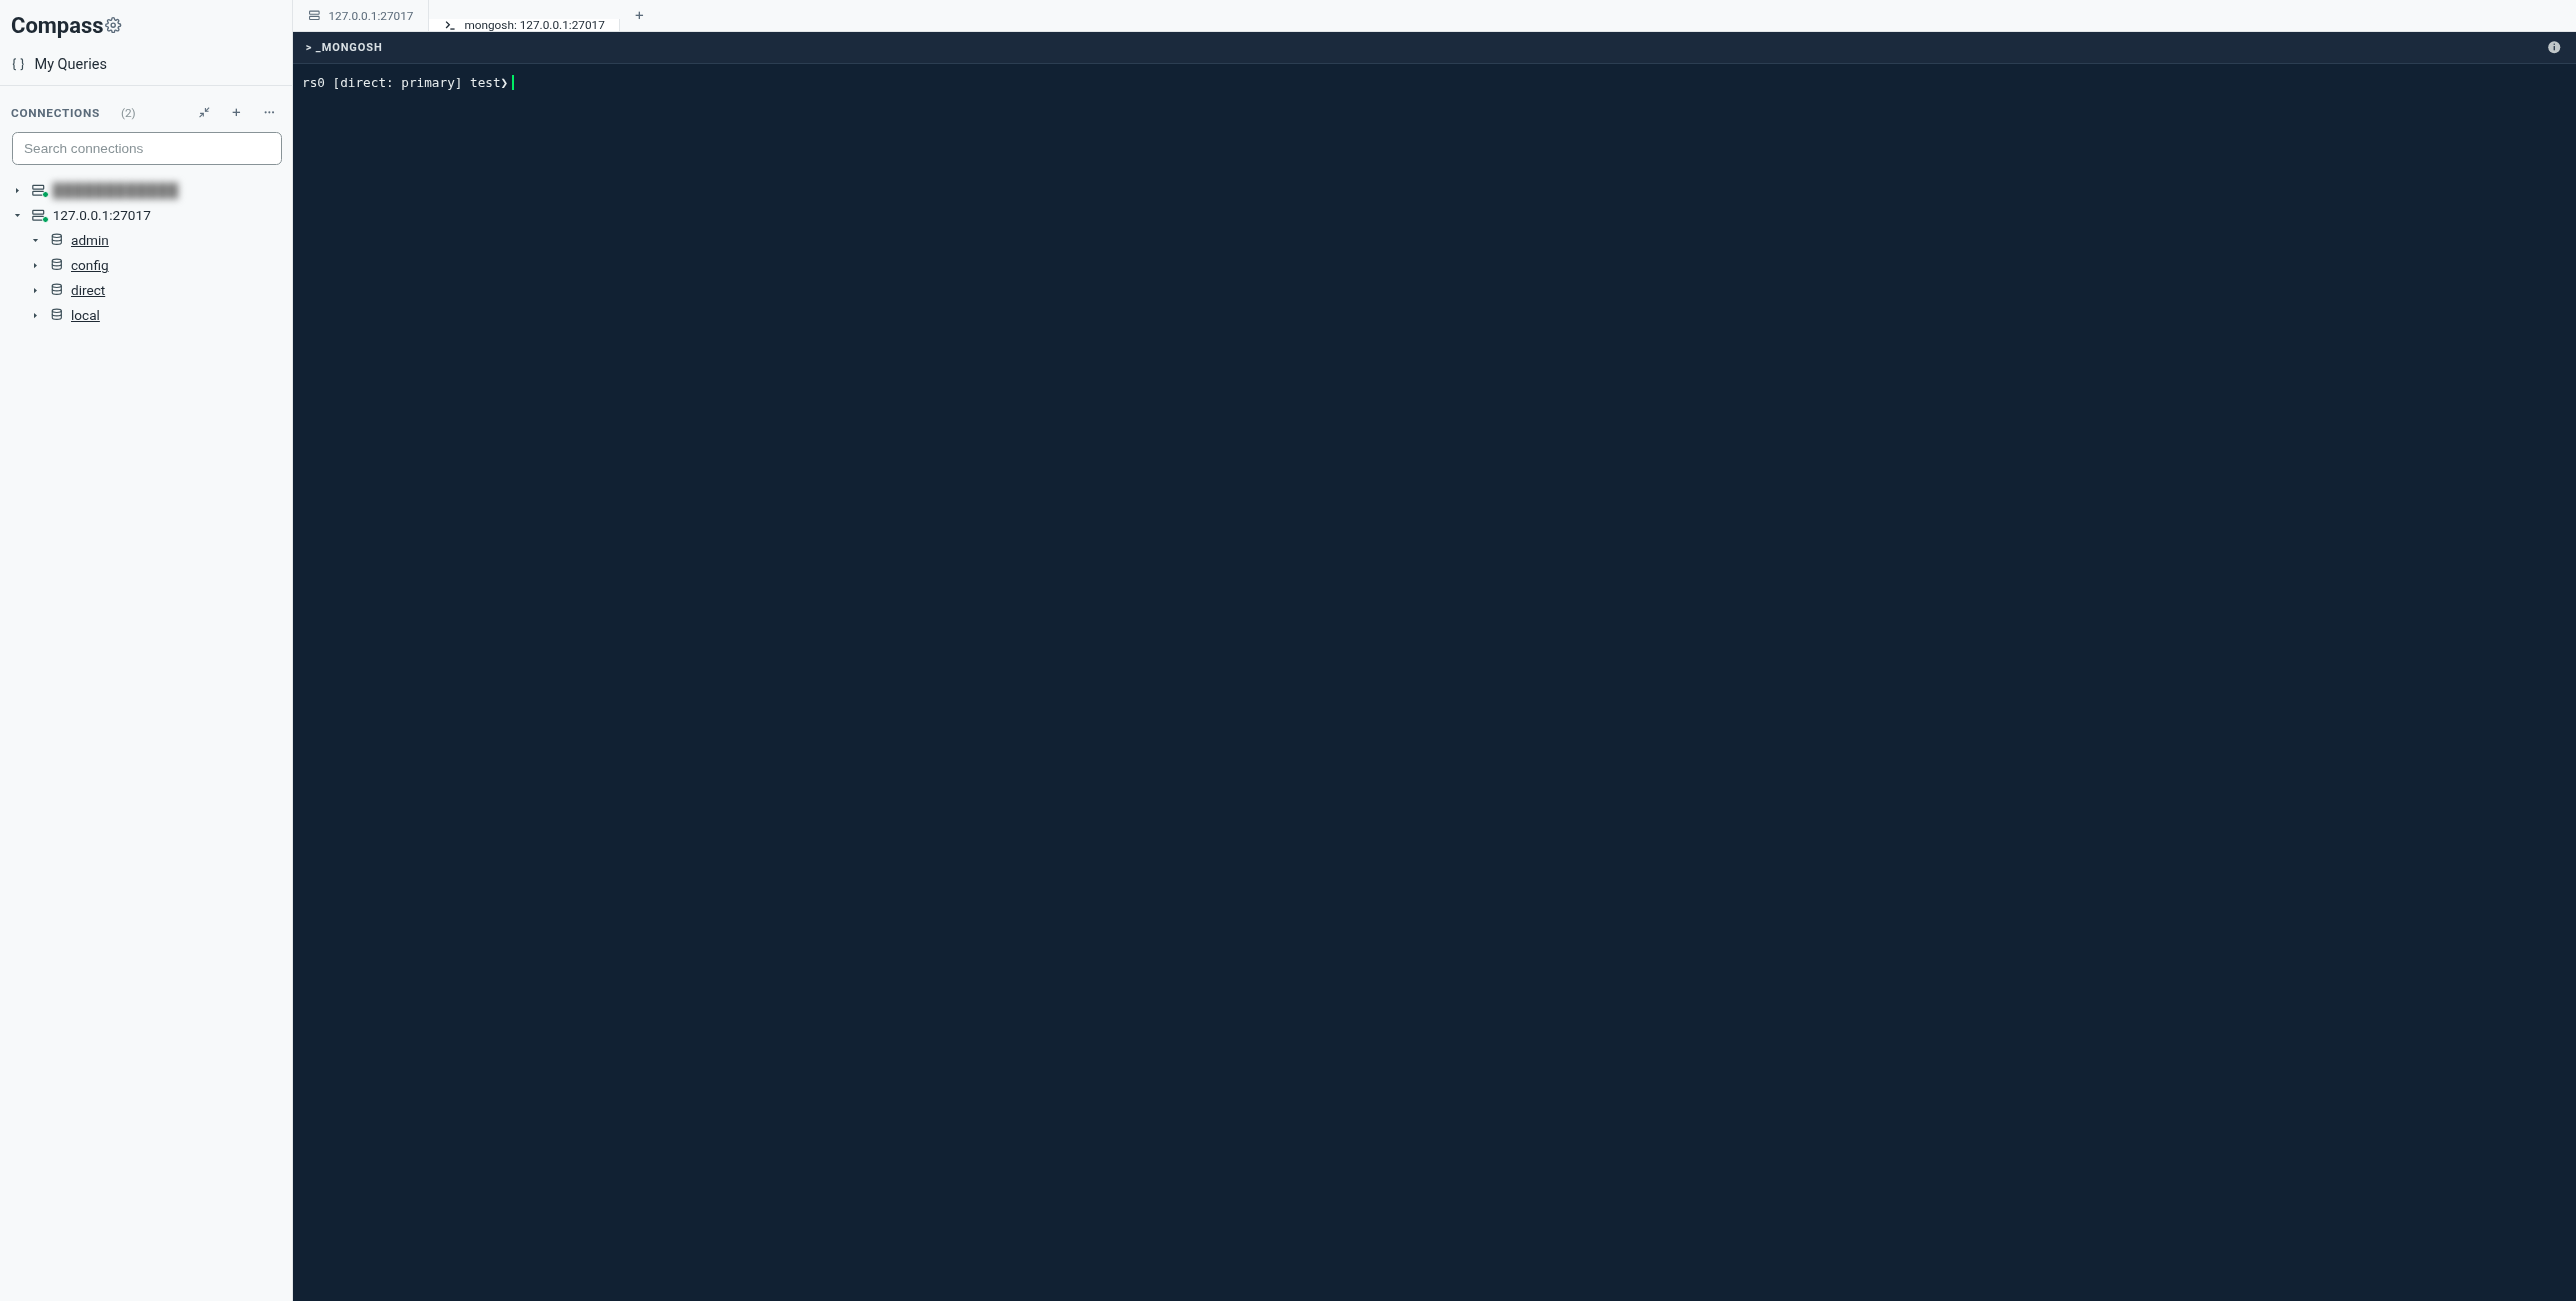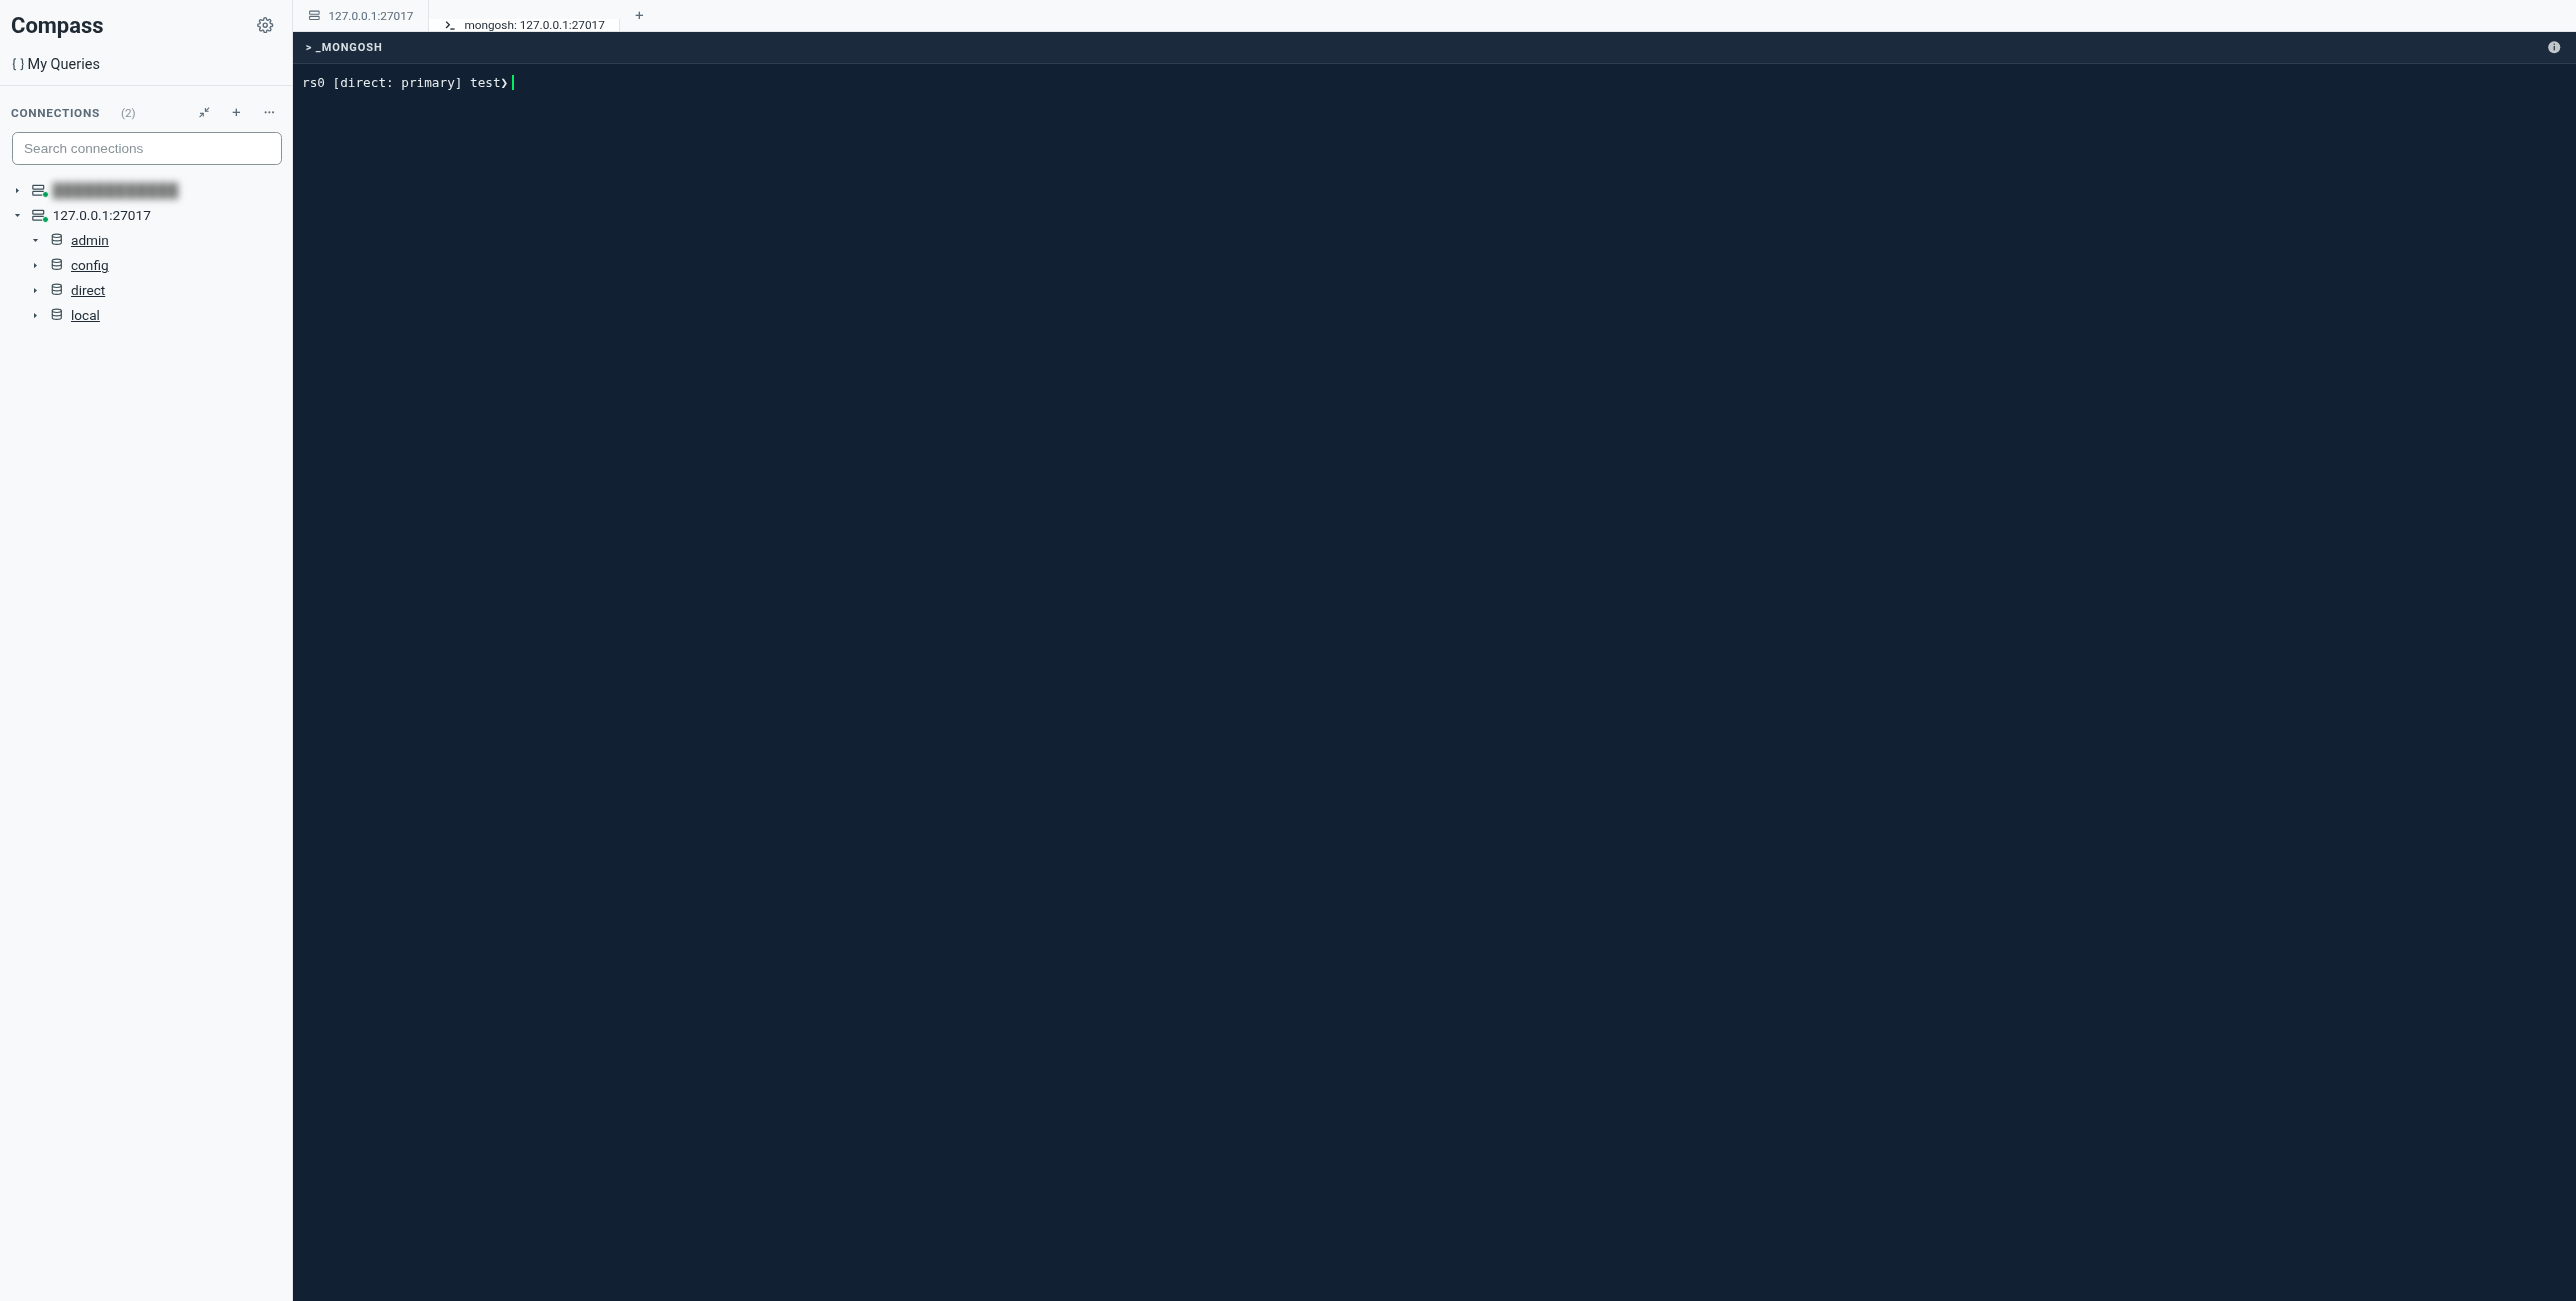--- a/index.html
+++ b/index.html
@@ -20,40 +20,40 @@
       width: 293px;
       flex-shrink: 0;
       background: #f7f9fa;
       border-right: 0.9px solid #e1e5e8;
       display: flex;
       flex-direction: column;
     }
     .sidebar-header {
       display: flex;
       align-items: center;
-      justify-content: space-between;
+      justify-content: flex-start;
       padding: 12.7px 16.4px 9px 11px;
     }
     .app-title {
       font-size: 22px;
       font-weight: 700;
     }
     .icon-btn {
       width: 20px;
       height: 20px;
       display: flex;
       align-items: center;
       justify-content: center;
       color: #5b6b7a;
       cursor: pointer;
     }
     .my-queries {
       display: flex;
       align-items: center;
-      gap: 2px;
+      gap: 9px;
       padding: 9px 11px 12.7px 11px;
       font-size: 14.5px;
       cursor: pointer;
       border-bottom: 0.9px solid #e1e5e8;
       color: #1f2a34;
     }
     .my-queries svg { color: #3d4f58; }
     .connections-hdr {
       display: flex;
       align-items: center;

